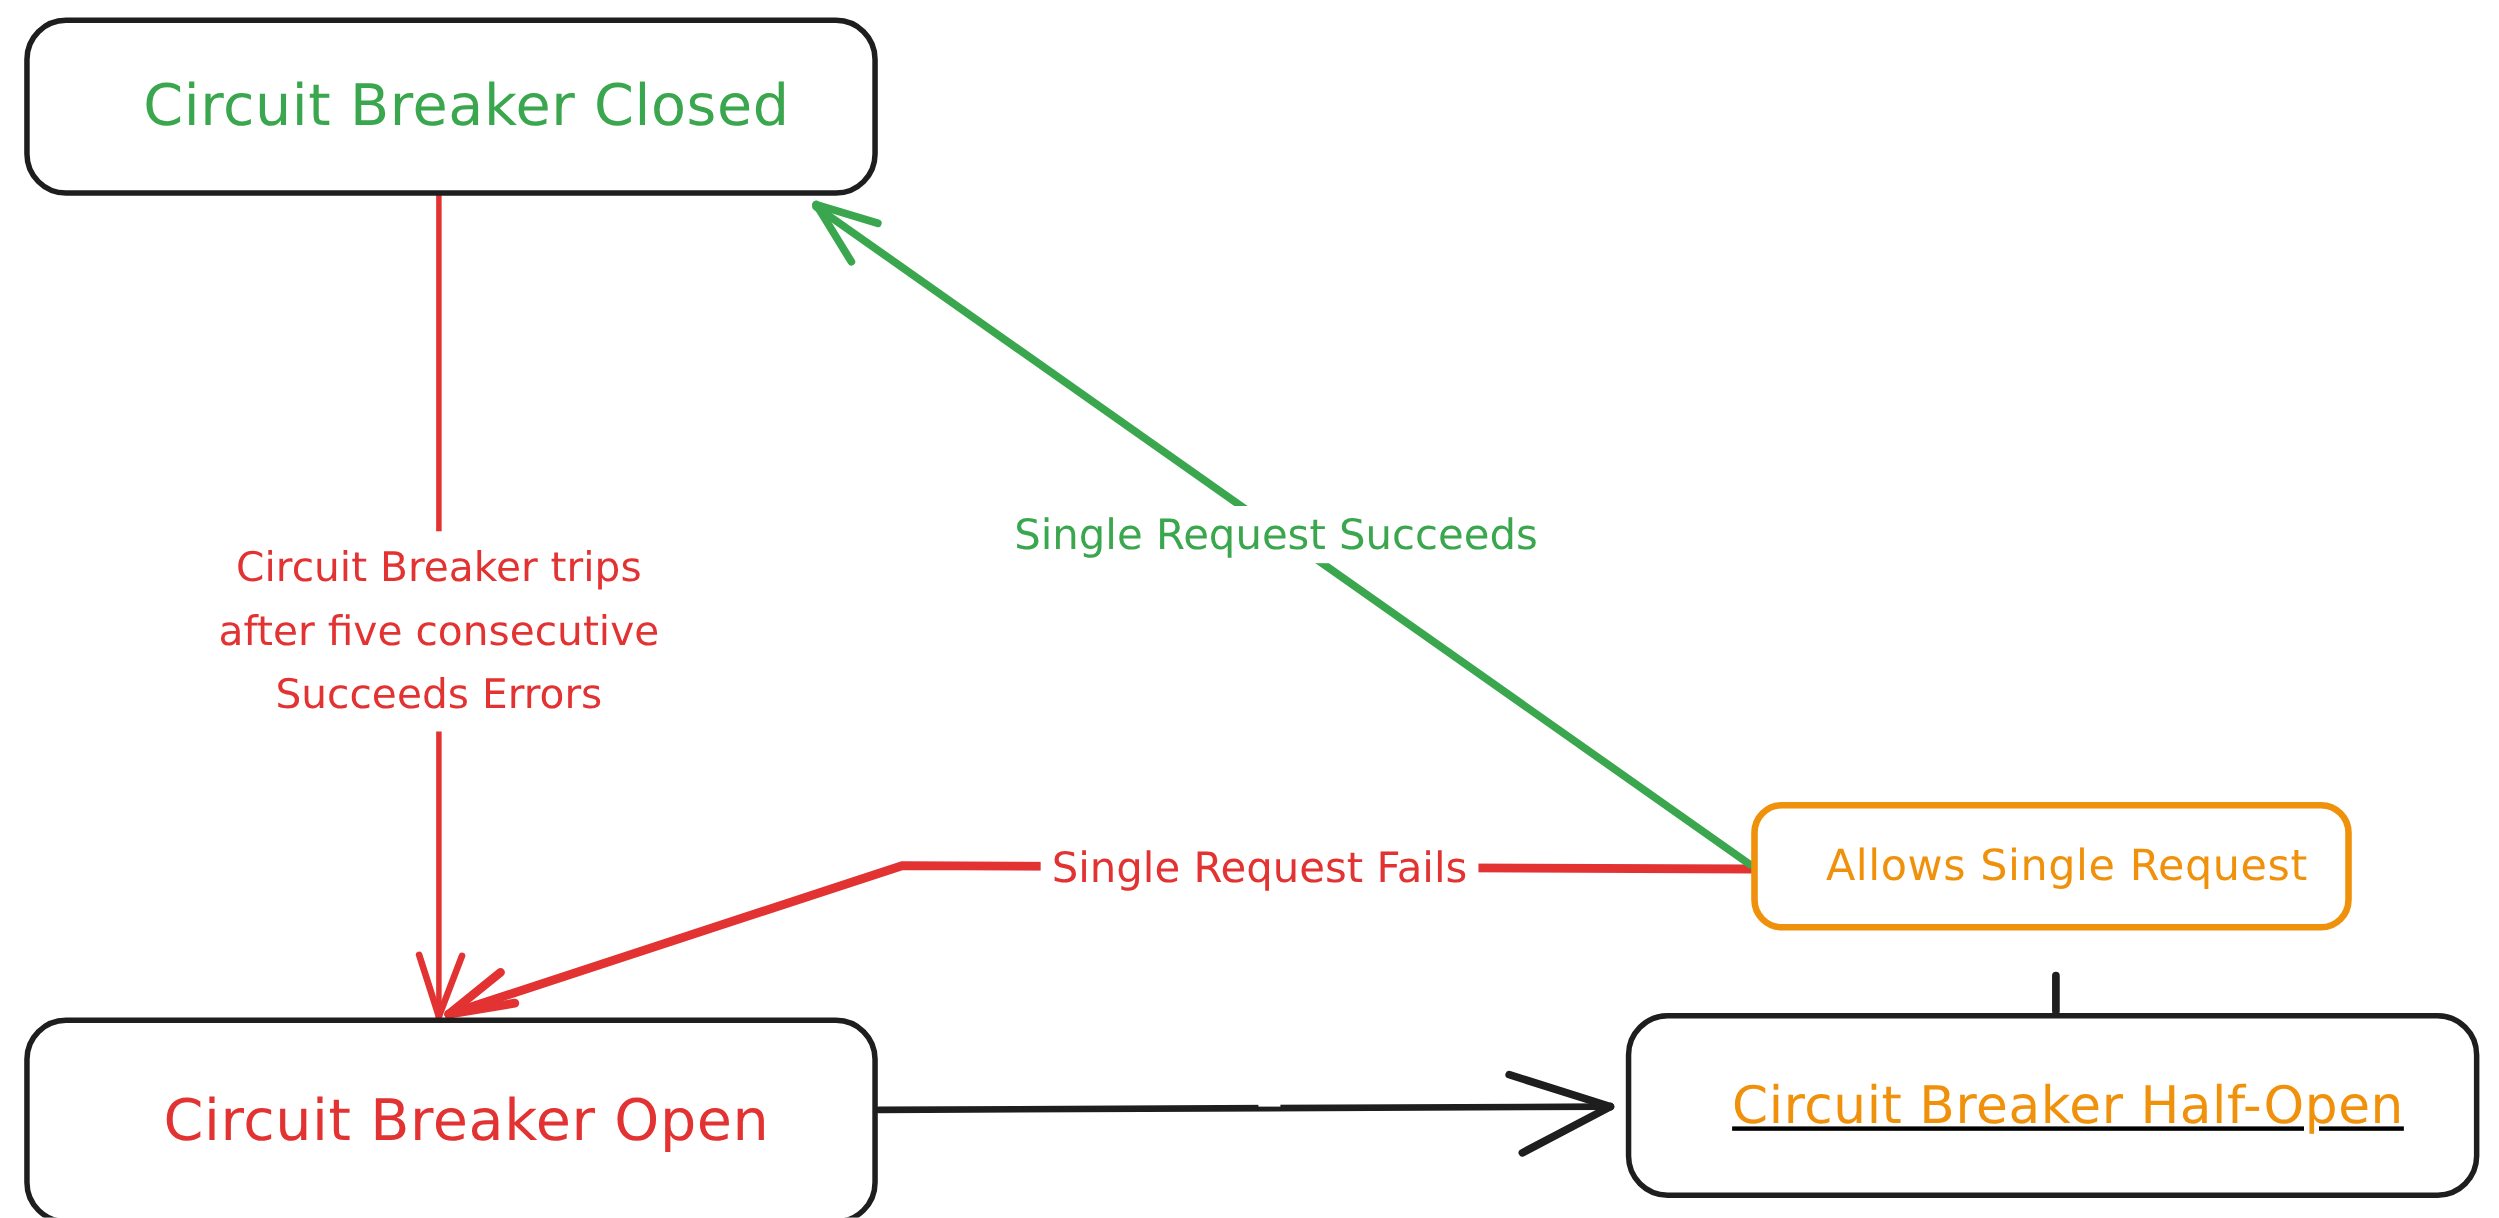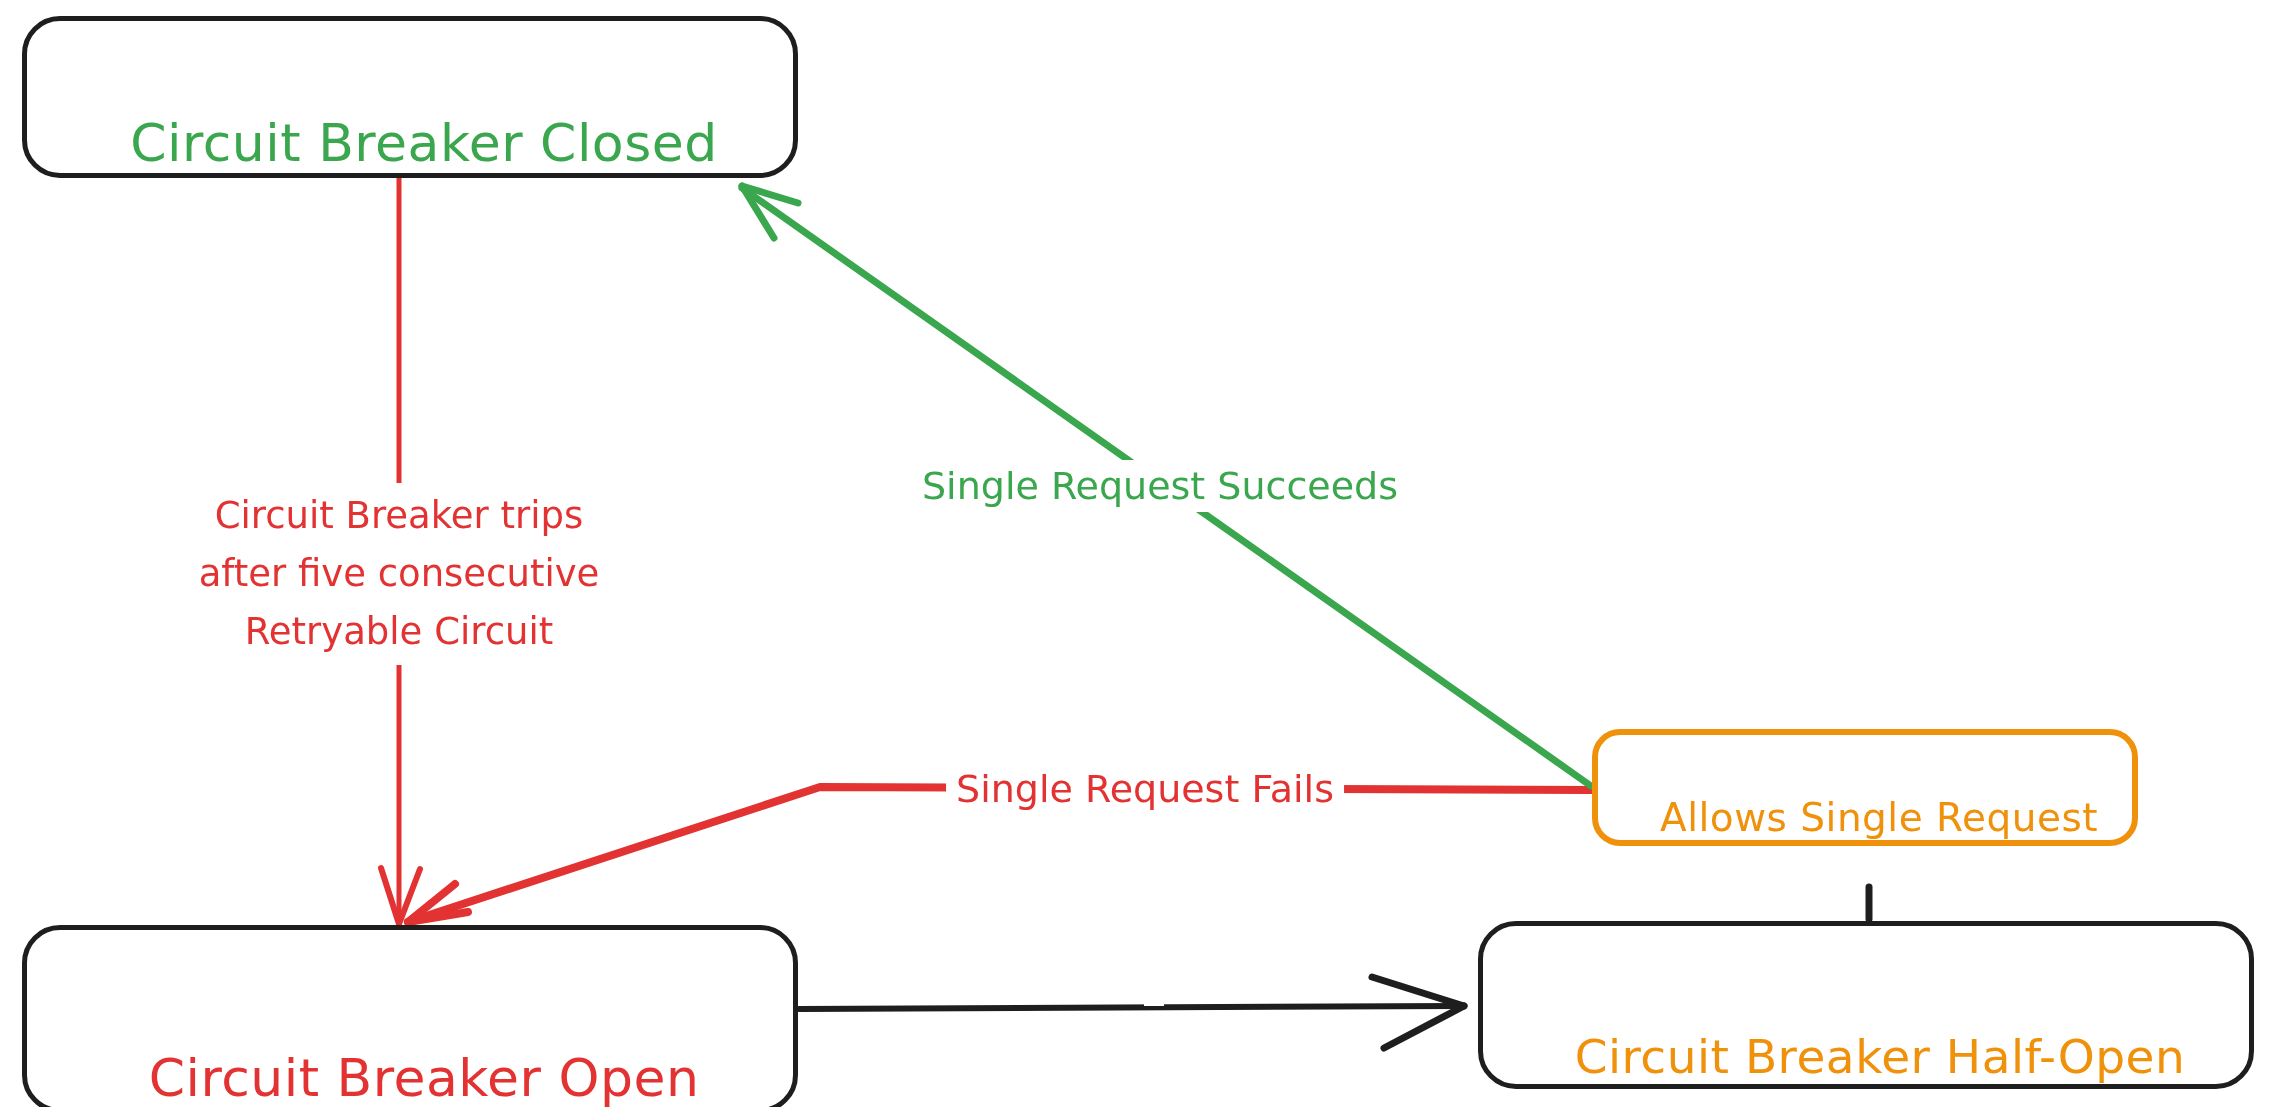--- a/index.html
+++ b/index.html
@@ -25,37 +25,37 @@
   .edge.green { stroke: var(--green); }
   .edge.ink   { stroke: var(--ink); }
 
   .node {
     position: absolute;
     z-index: 2;
     background: #ffffff;
     border: 5px solid var(--ink);
     border-radius: 38px;
     display: flex;
-    align-items: flex-end;
+    align-items: center;
     justify-content: center;
     text-align: center;
     box-sizing: border-box;
     padding-left: 28px;
   }
   .node.orange-border { border-color: var(--orange); border-width: 6px; border-radius: 28px; }
 
   .node-label { letter-spacing: 0.5px; white-space: nowrap; }
   .green-text  { color: var(--green); }
   .red-text    { color: var(--red); }
   .orange-text { color: var(--orange); }
   .ink-text    { color: var(--ink); }
 
   #node-closed   { left: 22px;   top: 16px;  width: 776px; height: 162px; }
   #node-open     { left: 22px;   top: 925px; width: 776px; height: 188px; }
-  #node-halfopen { left: 1478px; top: 921px; width: 776px; height: 168px; }
+  #node-halfopen { left: 1478px; top: 921px; width: 776px; height: 168px; text-decoration: underline; }
   #node-allows   { left: 1592px; top: 729px; width: 546px; height: 117px; }
 
   #node-closed .node-label,
   #node-open .node-label   { font-size: 52px; }
   #node-halfopen .node-label { font-size: 47px; }
   #node-allows .node-label { font-size: 39px; }
 
   .edge-label {
     position: absolute;
     z-index: 3;
@@ -130,21 +130,21 @@
     <span class="node-label orange-text">Circuit Breaker Half-Open</span>
   </div>
 
   <div class="node orange-border" id="node-allows">
     <span class="node-label orange-text">Allows Single Request</span>
   </div>
 
   <div class="edge-label red-text" id="label-trips">
     <div>Circuit Breaker trips</div>
     <div>after five consecutive</div>
-    <div>Retryable Circuit</div>
+    <div>Succeeds Errors</div>
   </div>
 
   <div class="edge-label green-text" id="label-succeeds">Single Request Succeeds</div>
 
   <div class="edge-label red-text" id="label-fails">Single Request Fails</div>
 
   <div class="edge-label ink-text" id="label-delay">
   </div>
 
 </div>

